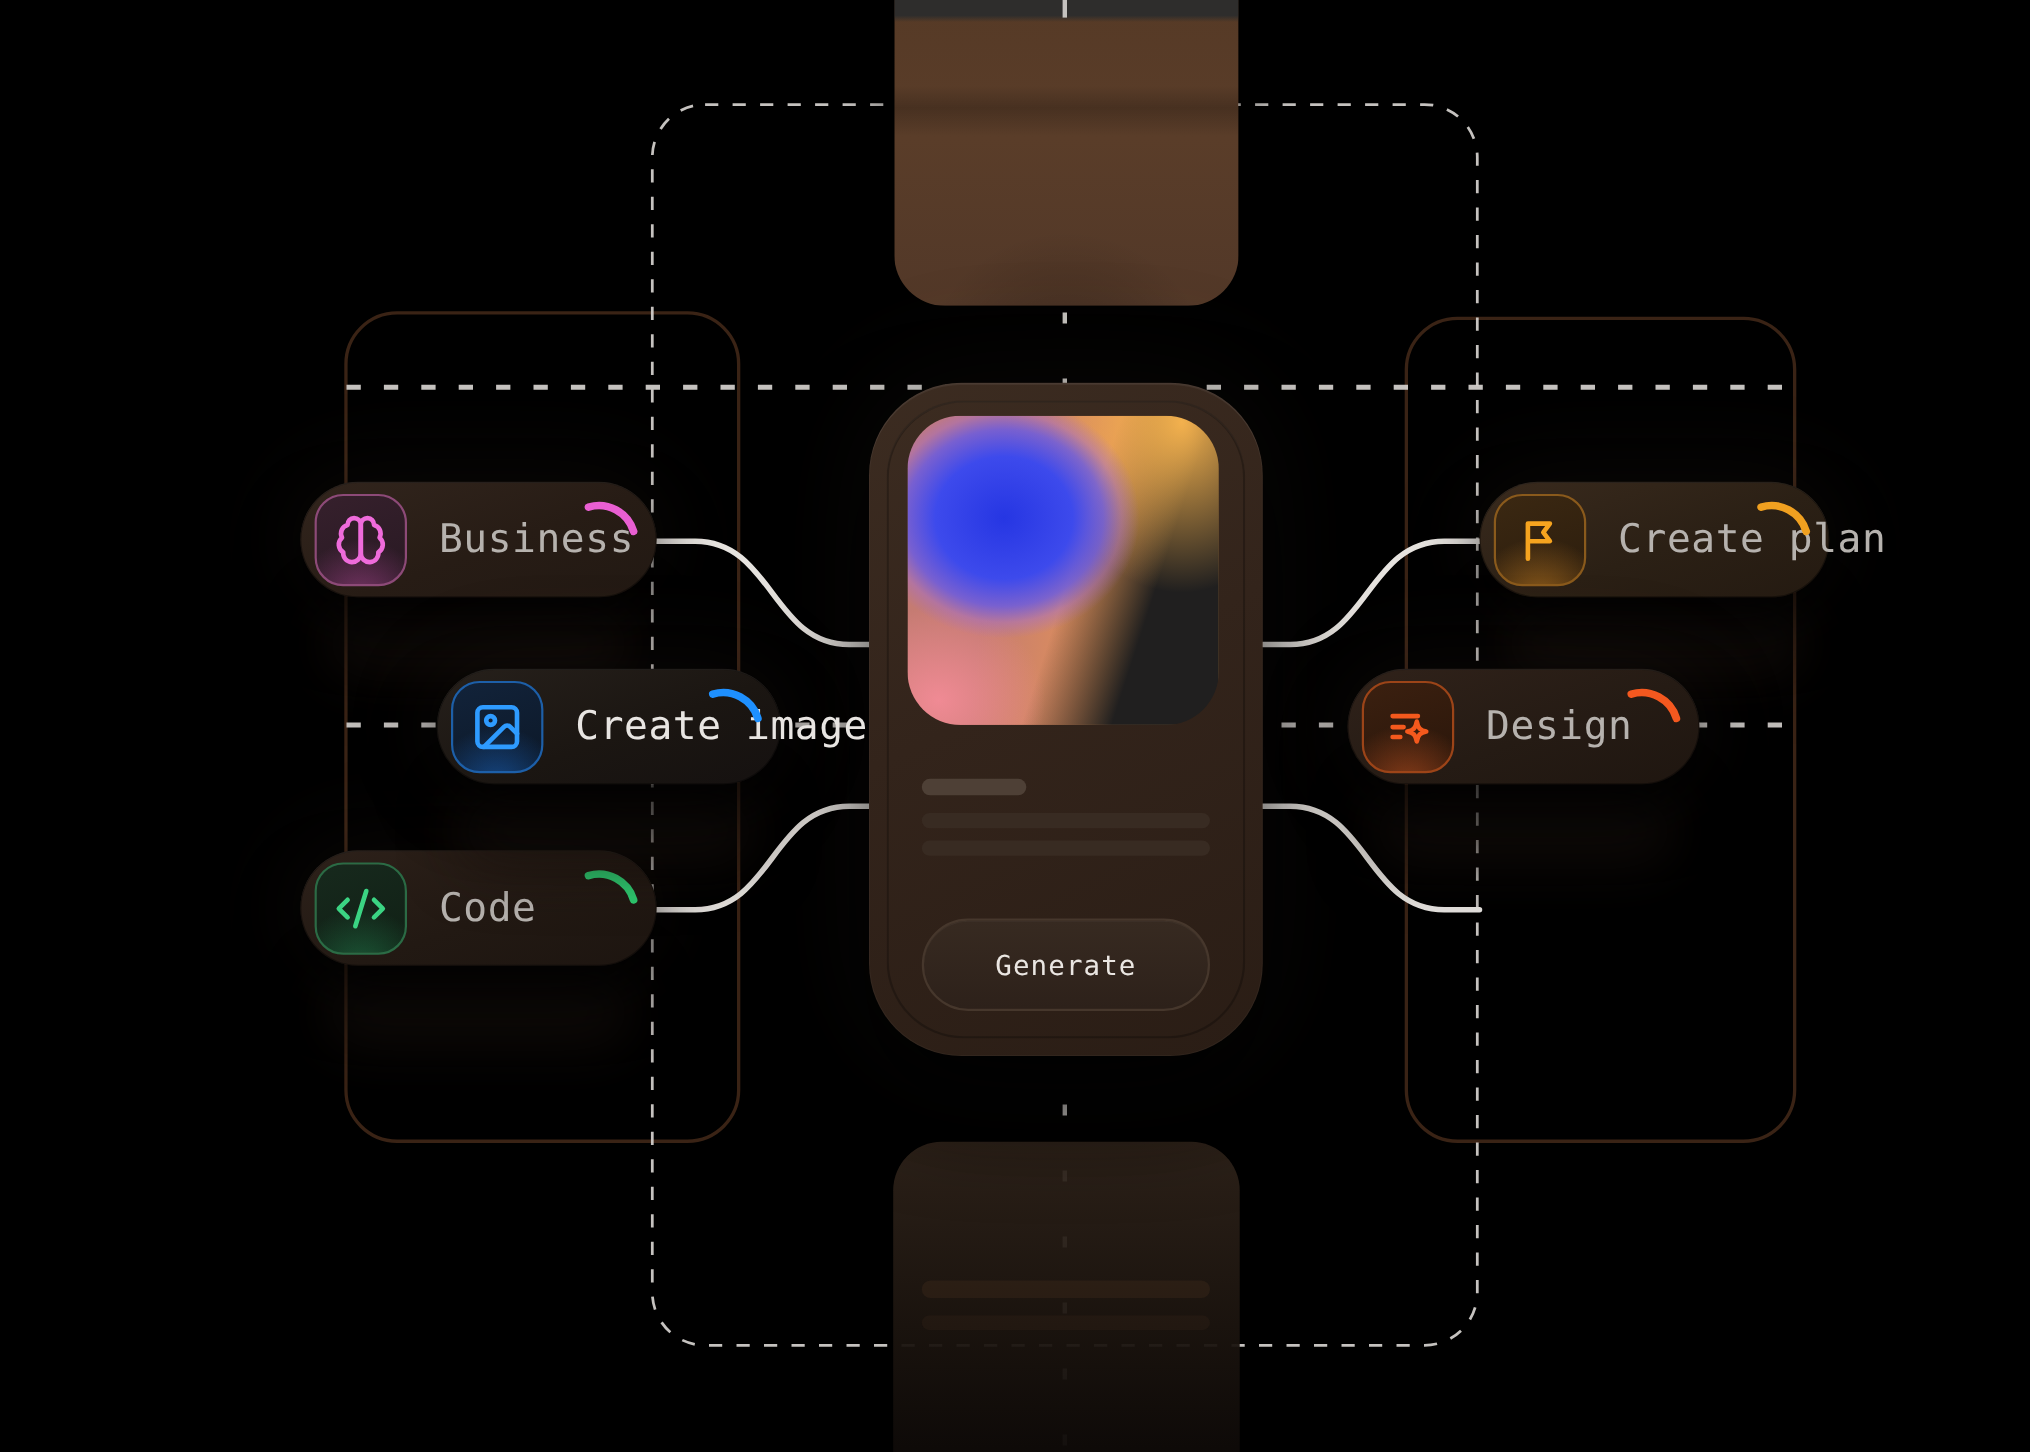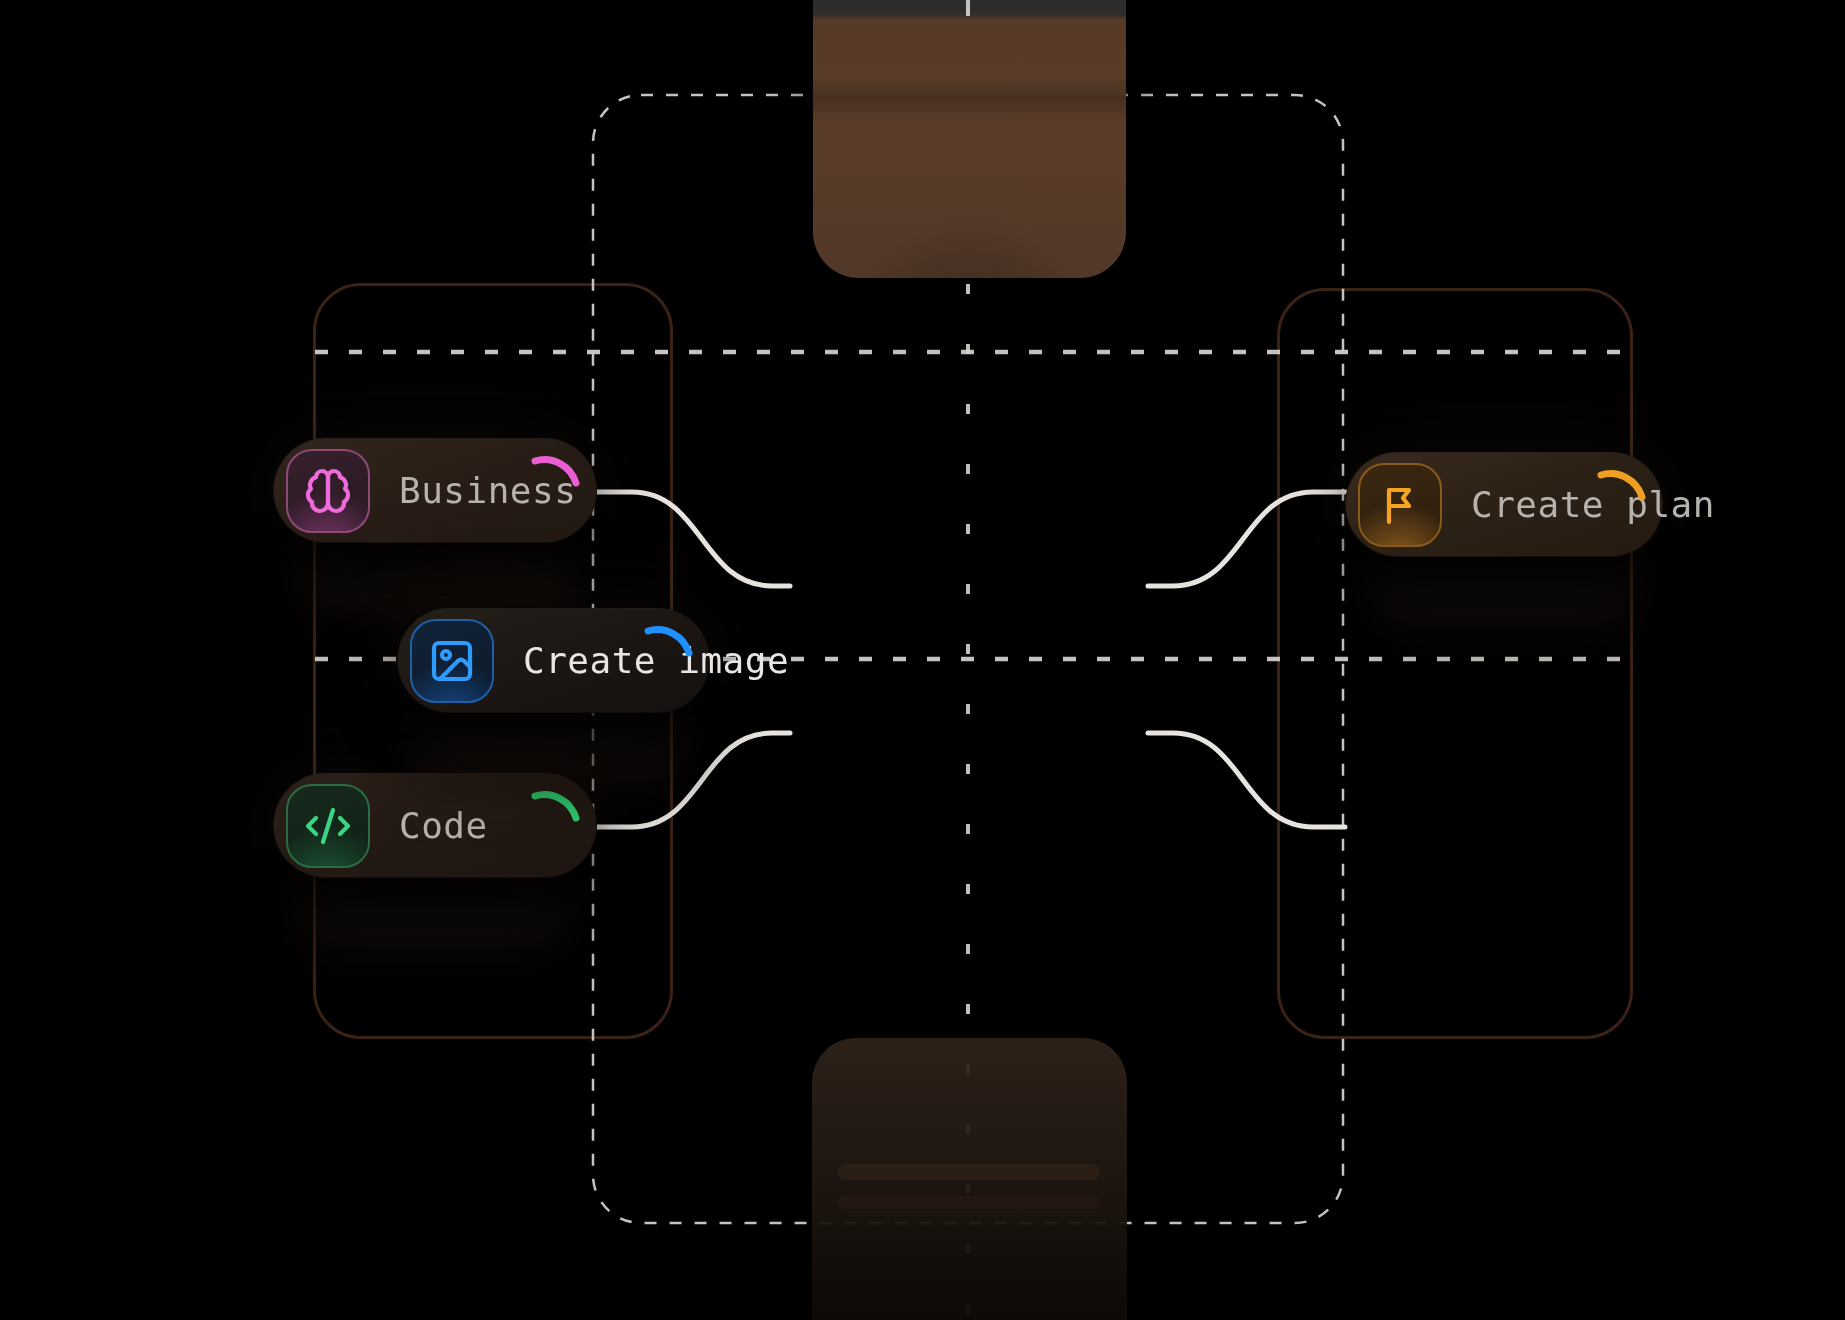--- a/index.html
+++ b/index.html
@@ -86,21 +86,21 @@
       linear-gradient(160deg,#12233a 0%,#0c1828 100%);}
   .pill.create-image .arc path{stroke:#1e90ff;}
 
   .pill.code{left:273px;top:773px;width:324px;
     background:linear-gradient(160deg,#2d211a 0%,#221913 55%,#1d1510 100%);}
   .pill.code .icon-box{color:#3bd483;border-color:#2b6b45;
     background:radial-gradient(120% 110% at 50% 118%,rgba(45,180,110,.38) 0%,rgba(45,180,110,0) 62%),
       linear-gradient(160deg,#17291d 0%,#102015 100%);}
   .pill.code .arc path{stroke:#2ecc71;}
 
-  .pill.create-plan{left:1345px;top:452px;width:318px;
+  .pill.create-plan{left:1345px;top:438px;width:318px;
     background:linear-gradient(160deg,#392a1d 0%,#2b2015 55%,#241a11 100%);}
   .pill.create-plan .icon-box{color:#f6a41f;border-color:#8a5a1c;
     background:radial-gradient(120% 110% at 50% 118%,rgba(225,145,40,.55) 0%,rgba(225,145,40,0) 64%),
       linear-gradient(160deg,#3b2812 0%,#2c1d0d 100%);}
   .pill.create-plan .arc path{stroke:#f0a020;}
 
   .pill.design{left:1225px;top:608px;width:320px;
     background:linear-gradient(160deg,#30221a 0%,#251b14 55%,#1f1610 100%);}
   .pill.design .icon-box{color:#f4591d;border-color:#9c4418;
     background:radial-gradient(120% 110% at 50% 118%,rgba(235,100,40,.5) 0%,rgba(235,100,40,0) 64%),
@@ -137,20 +137,27 @@
     <path d="M597 827 H632 C702 827, 702 733, 772 733 H790" fill="none" stroke="#e7e4e0" stroke-width="5" stroke-linecap="round"></path>
     <path d="M1148 586 H1173 C1243 586, 1243 492, 1313 492 H1345" fill="none" stroke="#e7e4e0" stroke-width="5" stroke-linecap="round"></path>
     <path d="M1148 733 H1173 C1243 733, 1243 827, 1313 827 H1345" fill="none" stroke="#e7e4e0" stroke-width="5" stroke-linecap="round"></path>
   </svg>
 
   <div class="reflection-card">
     <div class="reflection-bar b1"></div>
     <div class="reflection-bar b2"></div>
   </div>
 
+  <div class="center-card">
+    <div class="screen"></div>
+    <div class="skel s1"></div>
+    <div class="skel s2"></div>
+    <div class="skel s3"></div>
+    <div class="generate-btn">Generate</div>
+  </div>
 
   <div class="pill business">
     <span class="icon-box">
       <svg viewBox="0 0 24 24">
         <path d="M12 5a3 3 0 1 0-5.997.125 4 4 0 0 0-2.526 5.77 4 4 0 0 0 .556 6.588A4 4 0 1 0 12 18Z"></path>
         <path d="M12 5a3 3 0 1 1 5.997.125 4 4 0 0 1 2.526 5.77 4 4 0 0 1-.556 6.588A4 4 0 1 1 12 18Z"></path>
       </svg>
     </span>
     <span class="label">Business</span>
     <svg class="arc" viewBox="0 0 58 58">
@@ -191,15 +198,29 @@
       <svg viewBox="0 0 24 24">
         <path d="M6.5 20.5 V4.5 H16.5 L13.5 8.5 L16.5 12.5 H6.5"></path>
       </svg>
     </span>
     <span class="label">Create plan</span>
     <svg class="arc" viewBox="0 0 58 58">
       <path d="M9 17 A33 33 0 0 1 50 39"></path>
       </svg>
   </div>
 
+  <div class="pill design">
+    <span class="icon-box">
+      <svg viewBox="0 0 24 24">
+        <path d="M5 7 H16.5"></path>
+        <path d="M5 12 H10"></path>
+        <path d="M5 16.5 H8.5"></path>
+        <path d="M16 9.5 C16.5 12.4 17.6 13.5 20.3 14 C17.6 14.5 16.5 15.6 16 18.5 C15.5 15.6 14.4 14.5 11.7 14 C14.4 13.5 15.5 12.4 16 9.5 Z"></path>
+      </svg>
+    </span>
+    <span class="label">Design</span>
+    <svg class="arc" viewBox="0 0 58 58">
+      <path d="M9 17 A33 33 0 0 1 50 39"></path>
+      </svg>
+  </div>
 
 
 </div>
 
 </body></html>

